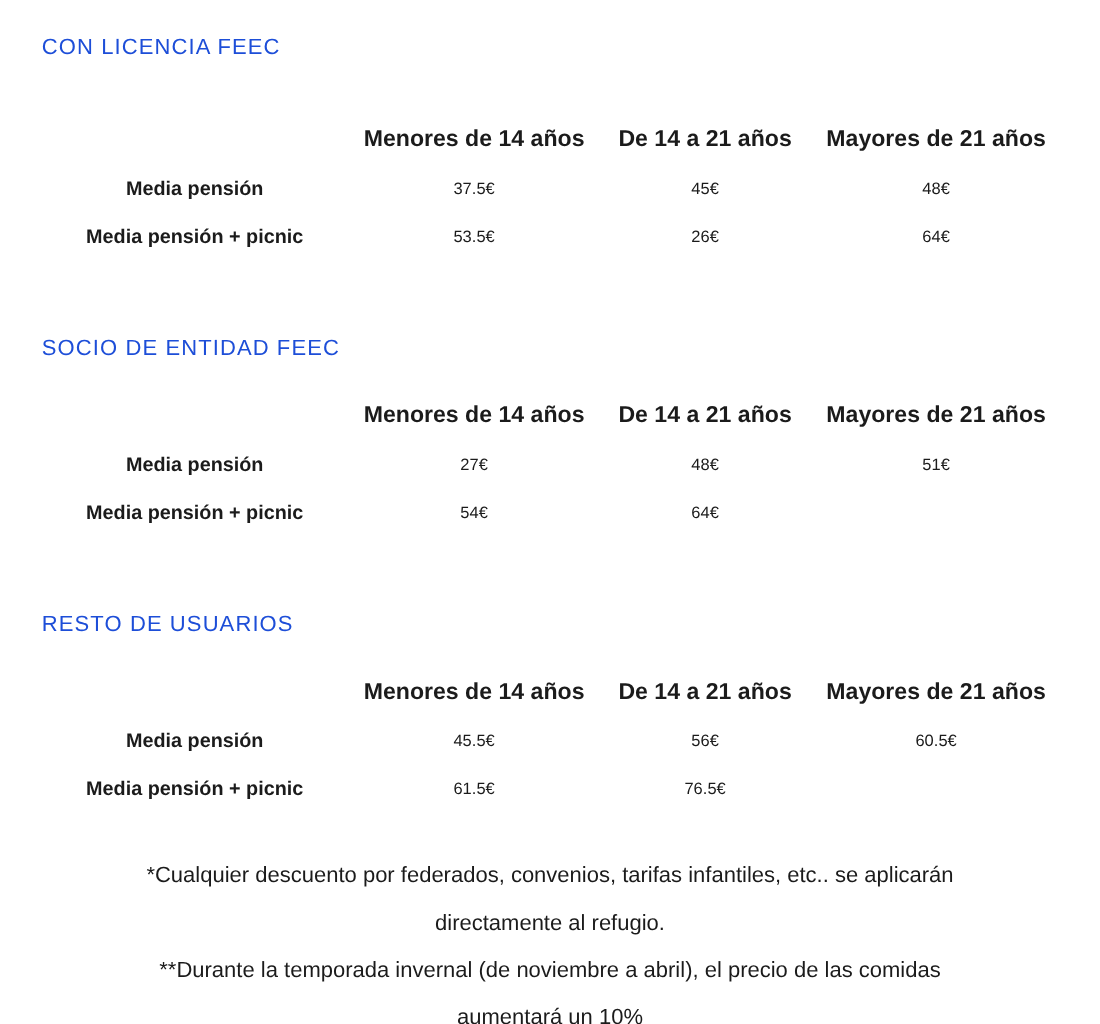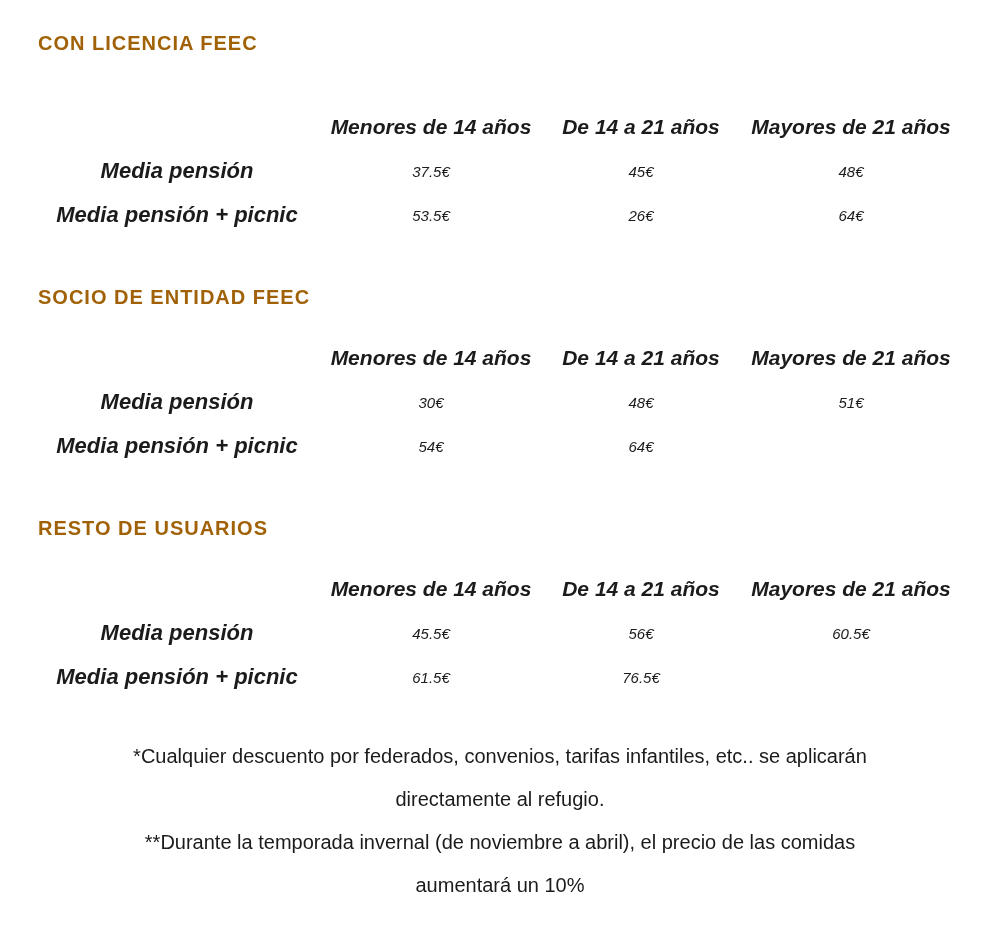--- a/index.html
+++ b/index.html
@@ -14,50 +14,49 @@
     width:1000px;
     height:931px;
     background:#ffffff;
     padding-top:31px;
     box-sizing:border-box;
     overflow:hidden;
   }
   .section-title{
     margin:0 0 0 38px;
     font-size:20px;
-    font-weight:700;
+    font-weight:400;
     letter-spacing:1px;
     line-height:24px;
-    color:#a16207;
+    color:#1d4ed8;
   }
   .section:not(.section--first){
-    margin-top:48px;
+    margin-top:68px;
   }
   .price-table{
     display:grid;
     grid-template-columns:294px 214px 206px 214px;
     grid-auto-rows:44px;
     align-items:center;
     margin-left:30px;
     margin-top:27px;
-    font-style:italic;
   }
   .section--first .price-table{
     margin-top:50px;
   }
   .cell{
     text-align:center;
     white-space:nowrap;
   }
   .col-header{
     font-size:21px;
     font-weight:bold;
   }
   .row-label{
-    font-size:22px;
+    font-size:18px;
     font-weight:bold;
   }
   .value{
     font-size:15px;
     font-weight:normal;
   }
   .footnotes{
     margin:36px auto 0;
     max-width:920px;
     text-align:center;
@@ -96,21 +95,21 @@
 
   <div class="section">
     <h2 class="section-title">SOCIO DE ENTIDAD FEEC</h2>
     <div class="price-table">
       <div class="cell"></div>
       <div class="cell col-header">Menores de 14 años</div>
       <div class="cell col-header">De 14 a 21 años</div>
       <div class="cell col-header">Mayores de 21 años</div>
 
       <div class="cell row-label">Media pensión</div>
-      <div class="cell value">30€</div>
+      <div class="cell value">27€</div>
       <div class="cell value">48€</div>
       <div class="cell value">51€</div>
 
       <div class="cell row-label">Media pensión + picnic</div>
       <div class="cell value">54€</div>
       <div class="cell value">64€</div>
     </div>
   </div>
 
   <div class="section">

